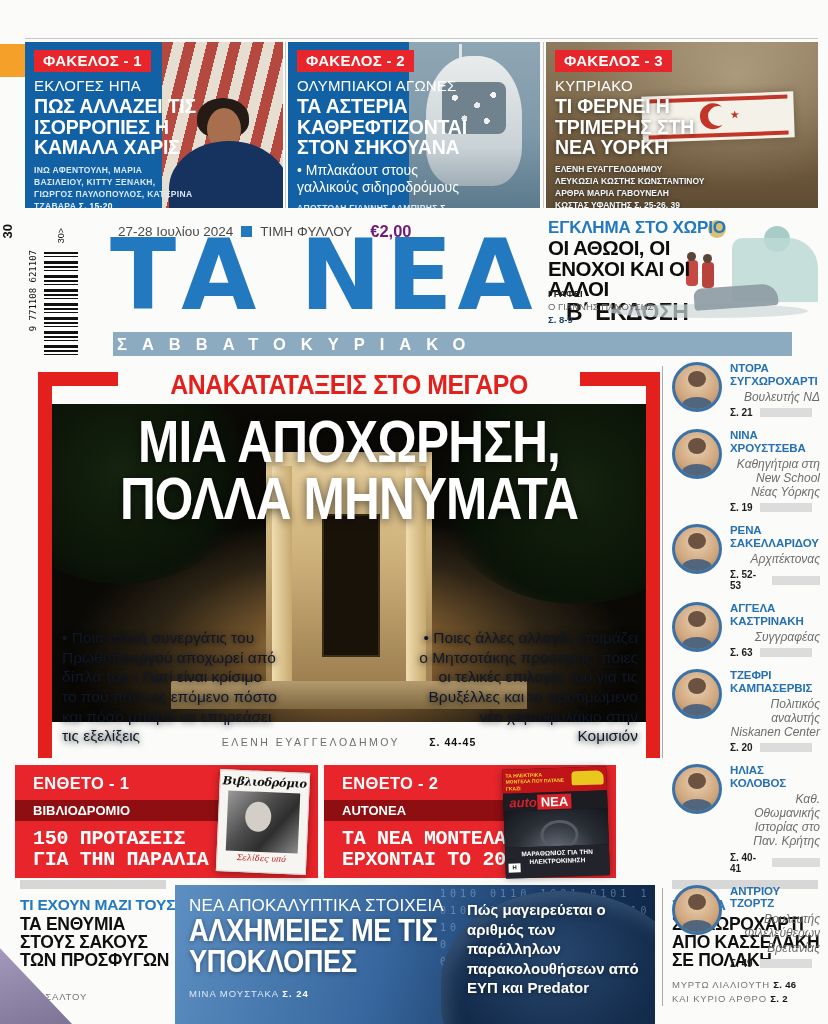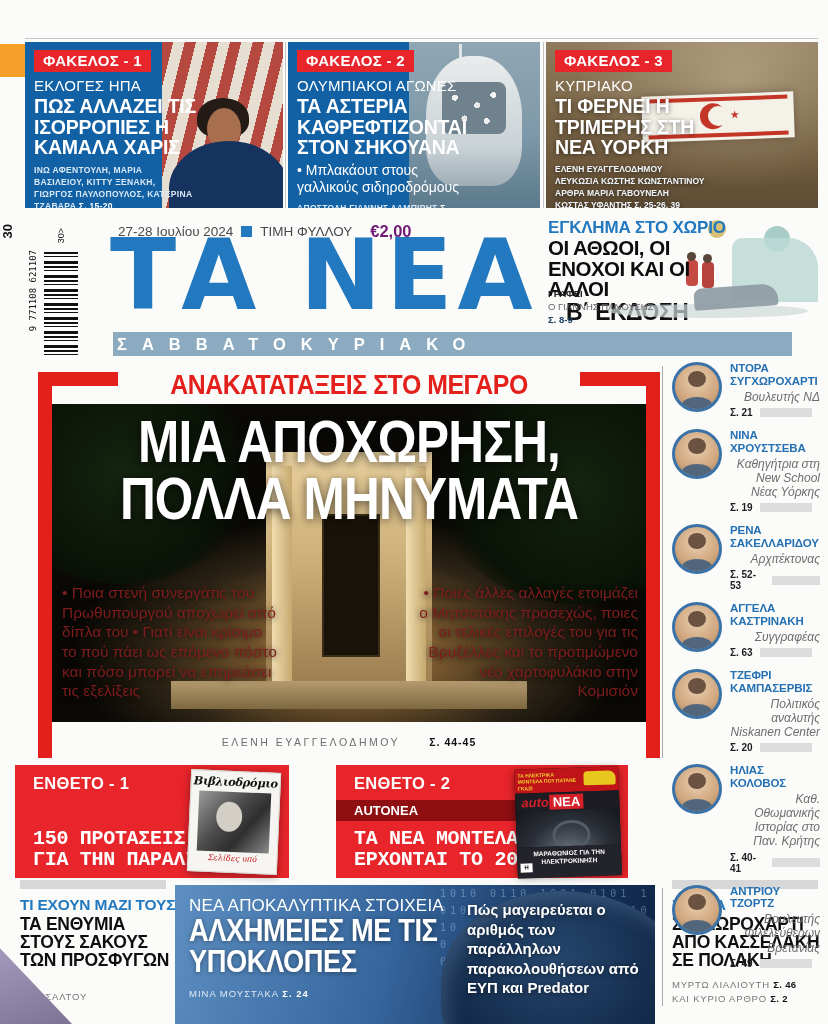--- a/index.html
+++ b/index.html
@@ -85,21 +85,21 @@
   .arm{position:absolute;top:372px;height:14px;background:#e3201b;}
   .sidebar-bar{position:absolute;width:14px;background:#e3201b;}
   .main-photo{position:absolute;left:52px;top:404px;width:594px;height:318px;background:#0a0906;overflow:hidden;}
   .mp-glow{position:absolute;inset:0;background:radial-gradient(ellipse 60% 55% at 50% 78%,#c9a566 0%,#77572e 26%,#2c2315 55%,rgba(0,0,0,0) 78%);}
   .facade{position:absolute;left:36%;right:36%;top:15%;bottom:10%;background:linear-gradient(180deg,#e7cf9d 0%,#cdb079 45%,#9a7c4e 100%);}
   .pilaster{position:absolute;top:6%;bottom:0;width:12%;background:linear-gradient(90deg,#f0ddb0,#c7a96f);}
   .door{position:absolute;left:34%;width:32%;bottom:14%;height:58%;background:#191209;border:2px solid #3a2d18;}
   .steps{position:absolute;left:20%;right:20%;bottom:4%;height:9%;background:linear-gradient(180deg,#b49a6e,#7e6840);}
   .foliage{position:absolute;border-radius:50%;background:radial-gradient(circle,#15230f 0%,#0a1307 60%,transparent 75%);}
   .main-headline{position:absolute;left:52px;top:414px;width:594px;text-align:center;color:#fff;font-weight:900;font-size:59px;line-height:.97;letter-spacing:-1px;transform:scaleX(.84);text-shadow:0 2px 10px rgba(0,0,0,.6);}
-  .bullet{position:absolute;color:#7f1d1d;font-size:15.5px;line-height:1.27;font-weight:500;text-shadow:0 1px 6px rgba(0,0,0,.85);}
+  .bullet{position:absolute;color:#0f172a;font-size:15.5px;line-height:1.27;font-weight:500;text-shadow:0 1px 6px rgba(0,0,0,.85);margin-top:45px;}
   .main-byline{position:absolute;left:52px;top:736px;width:594px;text-align:center;font-size:10.5px;color:#6e6e6e;letter-spacing:2.5px;}
   .main-byline strong{color:#111;font-weight:800;letter-spacing:1px;margin-left:24px;}
 
   
   .insert{position:absolute;top:765px;height:113px;background:#e8252b;overflow:visible;}
   .ins-tag{position:absolute;left:18px;top:9px;color:#fff;font-weight:800;font-size:16.5px;letter-spacing:.3px;}
   .ins-label{position:absolute;left:0;top:35px;height:21px;background:#8e0e12;color:#fff;font-weight:800;font-size:13px;line-height:21px;padding-left:18px;}
   .ins-headline{position:absolute;left:18px;top:63px;color:#fff;font-weight:900;font-size:20px;line-height:1.05;letter-spacing:-.3px;font-family:Liberation Mono, monospace;}
   .cover1{position:absolute;right:10px;top:6px;width:88px;height:100px;background:#f6f5f1;transform:rotate(2.5deg);box-shadow:0 2px 8px rgba(0,0,0,.4);border:1px solid #d8d5cd;}
   .cover1 .ttl{font-family:"DejaVu Serif",serif;font-style:italic;font-weight:800;font-size:11.5px;text-align:center;color:#111;padding-top:3px;letter-spacing:-.4px;}
@@ -281,32 +281,33 @@
     <div>ΜΙΑ ΑΠΟΧΩΡΗΣΗ,</div>
     <div>ΠΟΛΛΑ ΜΗΝΥΜΑΤΑ</div>
   </div>
   <div class="bullet" style="left:62px;top:583px;width:218px;">• Ποια στενή συνεργάτις του Πρωθυπουργού αποχωρεί από δίπλα του • Γιατί είναι κρίσιμο το πού πάει ως επόμενο πόστο και πόσο μπορεί να επηρεάσει τις εξελίξεις</div>
   <div class="bullet" style="left:418px;top:583px;width:220px;text-align:right;">• Ποιες άλλες αλλαγές ετοιμάζει ο Μητσοτάκης προσεχώς, ποιες οι τελικές επιλογές του για τις Βρυξέλλες και το προτιμώμενο νέο χαρτοφυλάκιο στην Κομισιόν</div>
   <div class="main-byline">
     <span>ΕΛΕΝΗ ΕΥΑΓΓΕΛΟΔΗΜΟΥ</span>
     <strong>Σ. 44-45</strong>
   </div>
 
-  <div class="insert" style="left:15px;width:274px;">
+  <div class="insert" style="left:15px;width:303px;">
     <div class="ins-tag">ΕΝΘΕΤΟ - 1</div>
+    <div class="ins-label" style="width:187px;">ΒΙΒΛΙΟΔΡΟΜΙΟ</div>
     <div class="ins-headline" style="width:180px;">150 ΠΡΟΤΑΣΕΙΣ ΓΙΑ ΤΗΝ ΠΑΡΑΛΙΑ</div>
     <div class="cover1">
       <div class="ttl">Βιβλιοδρόμιο</div>
       <div class="pic">
           <div class="face2"></div>
         </div>
       <div class="sub">Σελίδες υπό</div>
     </div>
   </div>
-  <div class="insert" style="left:336px;width:292px;">
+  <div class="insert" style="left:324px;width:292px;">
     <div class="ins-tag">ΕΝΘΕΤΟ - 2</div>
     <div class="ins-label" style="width:200px;">AUTONEA</div>
     <div class="ins-headline" style="width:215px;">ΤΑ ΝΕΑ ΜΟΝΤΕΛΑ ΠΟΥ ΕΡΧΟΝΤΑΙ ΤΟ 2025</div>
     <div class="cover2">
       <div class="topstrip">
         <div class="ttxt">ΤΑ ΗΛΕΚΤΡΙΚΑ ΜΟΝΤΕΛΑ ΠΟΥ ΠΑΤΑΝΕ ΓΚΑΖΙ</div>
         <div class="car2"></div>
       </div>
       <div class="logo2">
         <span class="a">auto</span>

